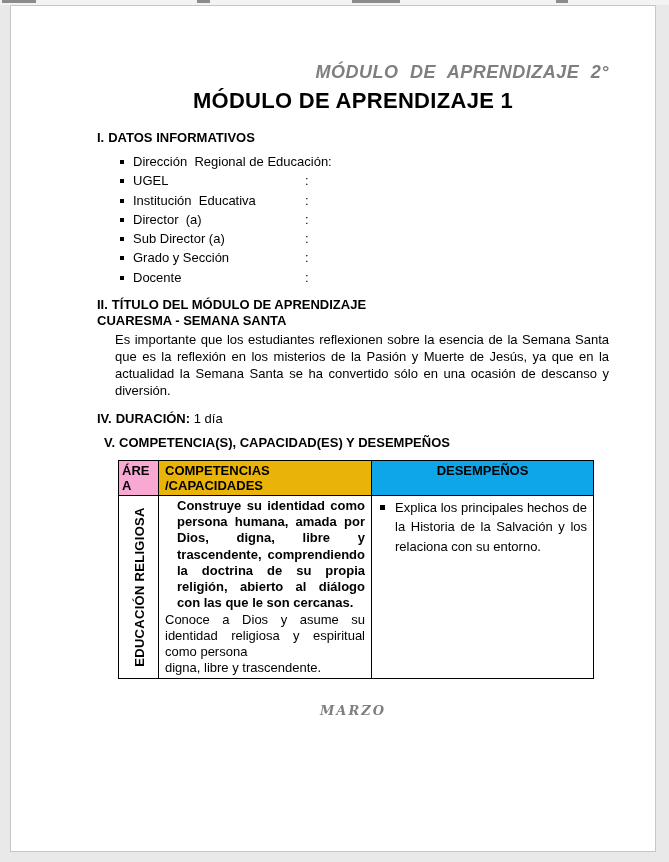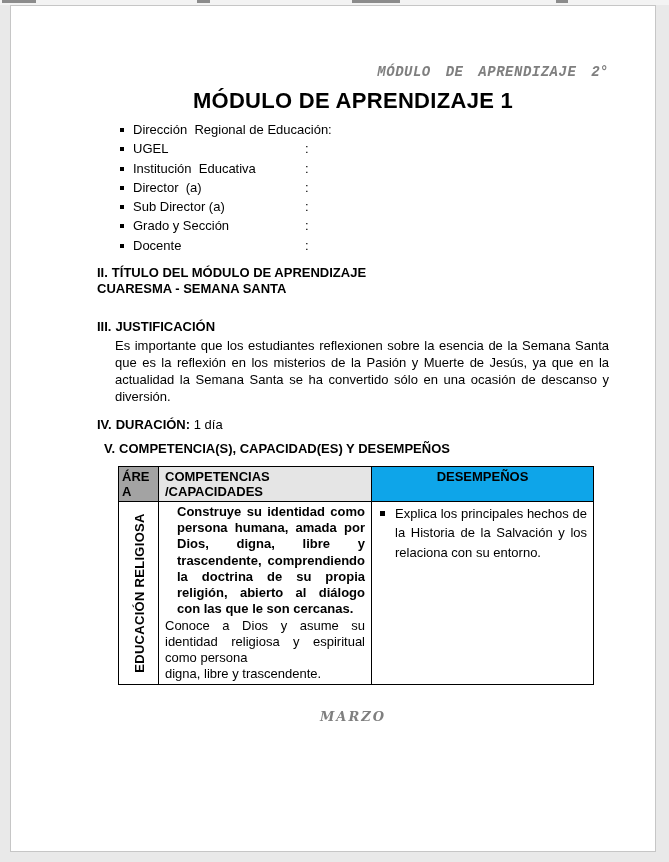--- a/index.html
+++ b/index.html
@@ -30,23 +30,23 @@
     position: absolute;
     left: 10px; top: 5px;
     width: 646px; height: 847px;
     background: #ffffff;
     border: 1px solid #c6c6c6;
     padding: 58px 46px 0 86px;
     overflow: hidden;
   }
 
   .hdr-right {
-    font-family: Liberation Mono, monospace;
+    font-family: Liberation Sans, sans-serif;
     font-style: italic; font-weight: bold;
-    font-size: 14px; line-height: 17px;
+    font-size: 18px; line-height: 17px;
     color: #7f7f7f;
     text-align: right;
     word-spacing: 6px; letter-spacing: .5px;
     margin-bottom: 4px;
   }
 
   .doc-title {
     font-size: 22px; line-height: 26px;
     font-weight: bold; text-align: center;
     letter-spacing: .3px;
@@ -146,20 +146,23 @@
   <div class="frag f3"></div>
   <div class="frag f4"></div>
 </div>
 
 <div class="page">
 
   <div class="hdr-right">MÓDULO DE APRENDIZAJE 2°</div>
 
   <div class="doc-title">MÓDULO DE APRENDIZAJE 1</div>
 
+  <div class="sec sec-datos">
+    <span class="num">I.</span><span>DATOS INFORMATIVOS</span>
+  </div>
   <div class="datos-list">
     <div class="li">
       <span class="sq"></span>
       <span class="li-label">Dirección  Regional de Educación:</span>
       <span class="li-colon"></span>
     </div>
     <div class="li">
       <span class="sq"></span>
       <span class="li-label">UGEL</span>
       <span class="li-colon">:</span>
@@ -189,43 +192,40 @@
       <span class="li-label">Docente</span>
       <span class="li-colon">:</span>
     </div>
   </div>
 
   <div class="sec sec-titulo">
     <span class="num">II.</span><span>TÍTULO DEL MÓDULO DE APRENDIZAJE</span>
   </div>
   <div class="subtitle">CUARESMA - SEMANA SANTA</div>
 
-  <div class="sec sec-justificacion">
-    <span class="num">III.</span><span>JUSTIFICACIÓN</span>
-  </div>
   <p class="just-para">Es importante que los estudiantes reflexionen sobre la esencia de la Semana Santa que es la reflexión en los misterios de la Pasión y Muerte de Jesús, ya que en la actualidad la Semana Santa se ha convertido sólo en una ocasión de descanso y diversión.</p>
 
   <div class="sec sec-duracion">
     <span class="num">IV.</span><span>DURACIÓN:</span><span class="plain"> 1 día</span>
   </div>
 
   <div class="sec sec-competencia">
     <span class="num">V.</span><span>COMPETENCIA(S), CAPACIDAD(ES) Y DESEMPEÑOS</span>
   </div>
 
   <table class="comp-table">
     <colgroup>
         <col class="c1">
         <col class="c2">
         <col class="c3">
       </colgroup>
     <tbody>
         <tr>
-      <th class="th-area" style="background: #a3a3a3; margin-top: 36px;">ÁREA</th>
-      <th style="background: #e5e5e5;">COMPETENCIAS /CAPACIDADES</th>
+      <th class="th-area" style="background: #f9a8d4; margin-top: 36px;">ÁREA</th>
+      <th style="background: #eab308;">COMPETENCIAS /CAPACIDADES</th>
       <th class="th-desemp" style="background: #0ea5e9;">DESEMPEÑOS</th>
     </tr>
     <tr>
       <td class="td-area">
         <span class="vtext">EDUCACIÓN RELIGIOSA</span>
       </td>
       <td class="td-comp">
         <div class="comp-bold">Construye su identidad como persona humana, amada por Dios, digna, libre y trascendente, comprendiendo la doctrina de su propia religión, abierto al diálogo con las que le son cercanas.</div>
         <div class="comp-normal">Conoce a Dios y asume su identidad religiosa y espiritual como persona</div>
         <div class="comp-normal-last">digna, libre y trascendente.</div>

